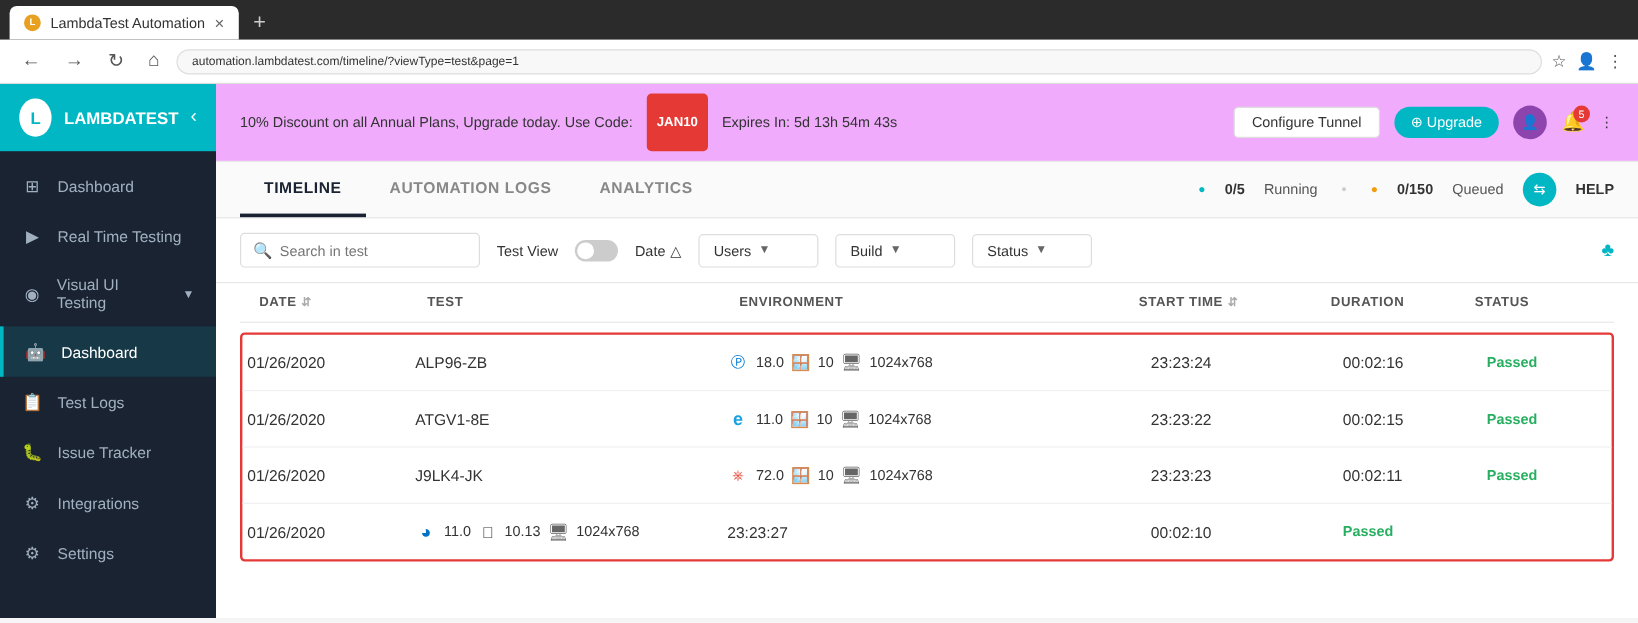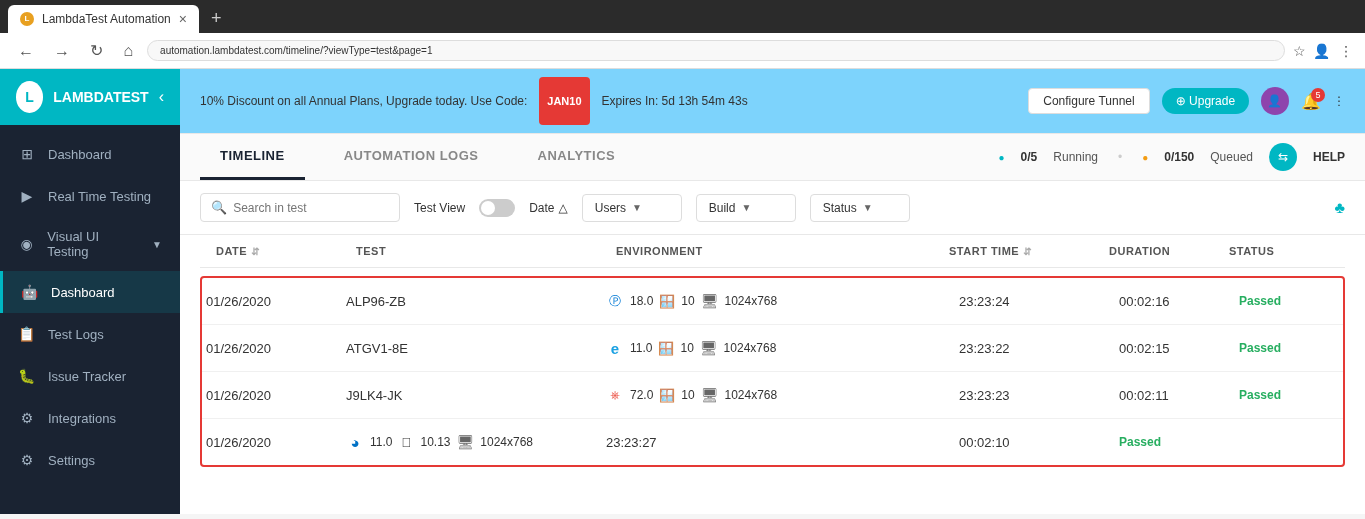--- a/index.html
+++ b/index.html
@@ -29,31 +29,31 @@
     .sidebar-nav { flex: 1; overflow-y: auto; padding: 8px 0; }
     .nav-item { display: flex; align-items: center; gap: 12px; padding: 12px 18px; color: #a0b0c0; cursor: pointer; font-size: 13px; transition: background 0.2s; }
     .nav-item.active { background: rgba(0,183,195,0.15); color: #fff; border-left: 3px solid #00b7c3; }
     .nav-icon { width: 18px; height: 18px; display: flex; align-items: center; justify-content: center; font-size: 14px; }
     .nav-chevron { margin-left: auto; font-size: 10px; }
 
     
     .main { flex: 1; display: flex; flex-direction: column; background: #fff; }
 
     
-    .banner { background: #7dd3fc; border-bottom: 1px solid #e8e8e8; padding: 8px 20px; display: flex; align-items: center; gap: 12px; font-size: 12px; color: #333; }
+    .banner { background: #f0abfc; border-bottom: 1px solid #e8e8e8; padding: 8px 20px; display: flex; align-items: center; gap: 12px; font-size: 12px; color: #333; }
     .banner-code { background: #e53935; color: #fff; padding: 18px 8px; border-radius: 4px; font-weight: bold; font-size: 11px; }
     .configure-btn { margin-left: auto; border: 1px solid #ddd; background: #fff; padding: 5px 14px; border-radius: 4px; font-size: 12px; cursor: pointer; color: #333; }
     .upgrade-btn { background: #00b7c3; color: #fff; border: none; padding: 6px 14px; border-radius: 20px; font-size: 12px; cursor: pointer; display: flex; align-items: center; gap: 4px; }
     .header-icons { display: flex; gap: 12px; align-items: center; }
     .avatar { width: 28px; height: 28px; border-radius: 50%; background: #8e44ad; display: flex; align-items: center; justify-content: center; color: #fff; font-size: 12px; }
     .bell-icon { position: relative; font-size: 16px; color: #555; cursor: pointer; }
     .bell-badge { position: absolute; top: -4px; right: -4px; background: #e53935; color: #fff; border-radius: 50%; width: 14px; height: 14px; font-size: 9px; display: flex; align-items: center; justify-content: center; }
 
     
-    .tabs-row { display: flex; align-items: center; padding: 0 20px; border-bottom: 1px solid #e8e8e8; background: #fafafa; gap: 19px; }
+    .tabs-row { display: flex; align-items: center; padding: 0 20px; border-bottom: 1px solid #e8e8e8; background: #fafafa; }
     .tab-item { padding: 14px 20px; font-size: 13px; font-weight: 600; color: #888; cursor: pointer; border-bottom: 3px solid transparent; text-transform: uppercase; letter-spacing: 0.5px; }
     .tab-item.active { color: #1a2332; border-bottom-color: #1a2332; }
     .tabs-right { margin-left: auto; display: flex; align-items: center; gap: 16px; font-size: 12px; }
     .status-dot-green { color: #00b7c3; font-size: 10px; }
     .status-dot-orange { color: #f39c12; font-size: 10px; }
     .status-text { color: #555; }
     .status-num { font-weight: bold; color: #333; }
     .tunnel-icon { background: #00b7c3; border-radius: 50%; width: 28px; height: 28px; display: flex; align-items: center; justify-content: center; color: #fff; font-size: 12px; cursor: pointer; }
     .help-btn { font-size: 12px; color: #333; font-weight: 600; cursor: pointer; }
 

